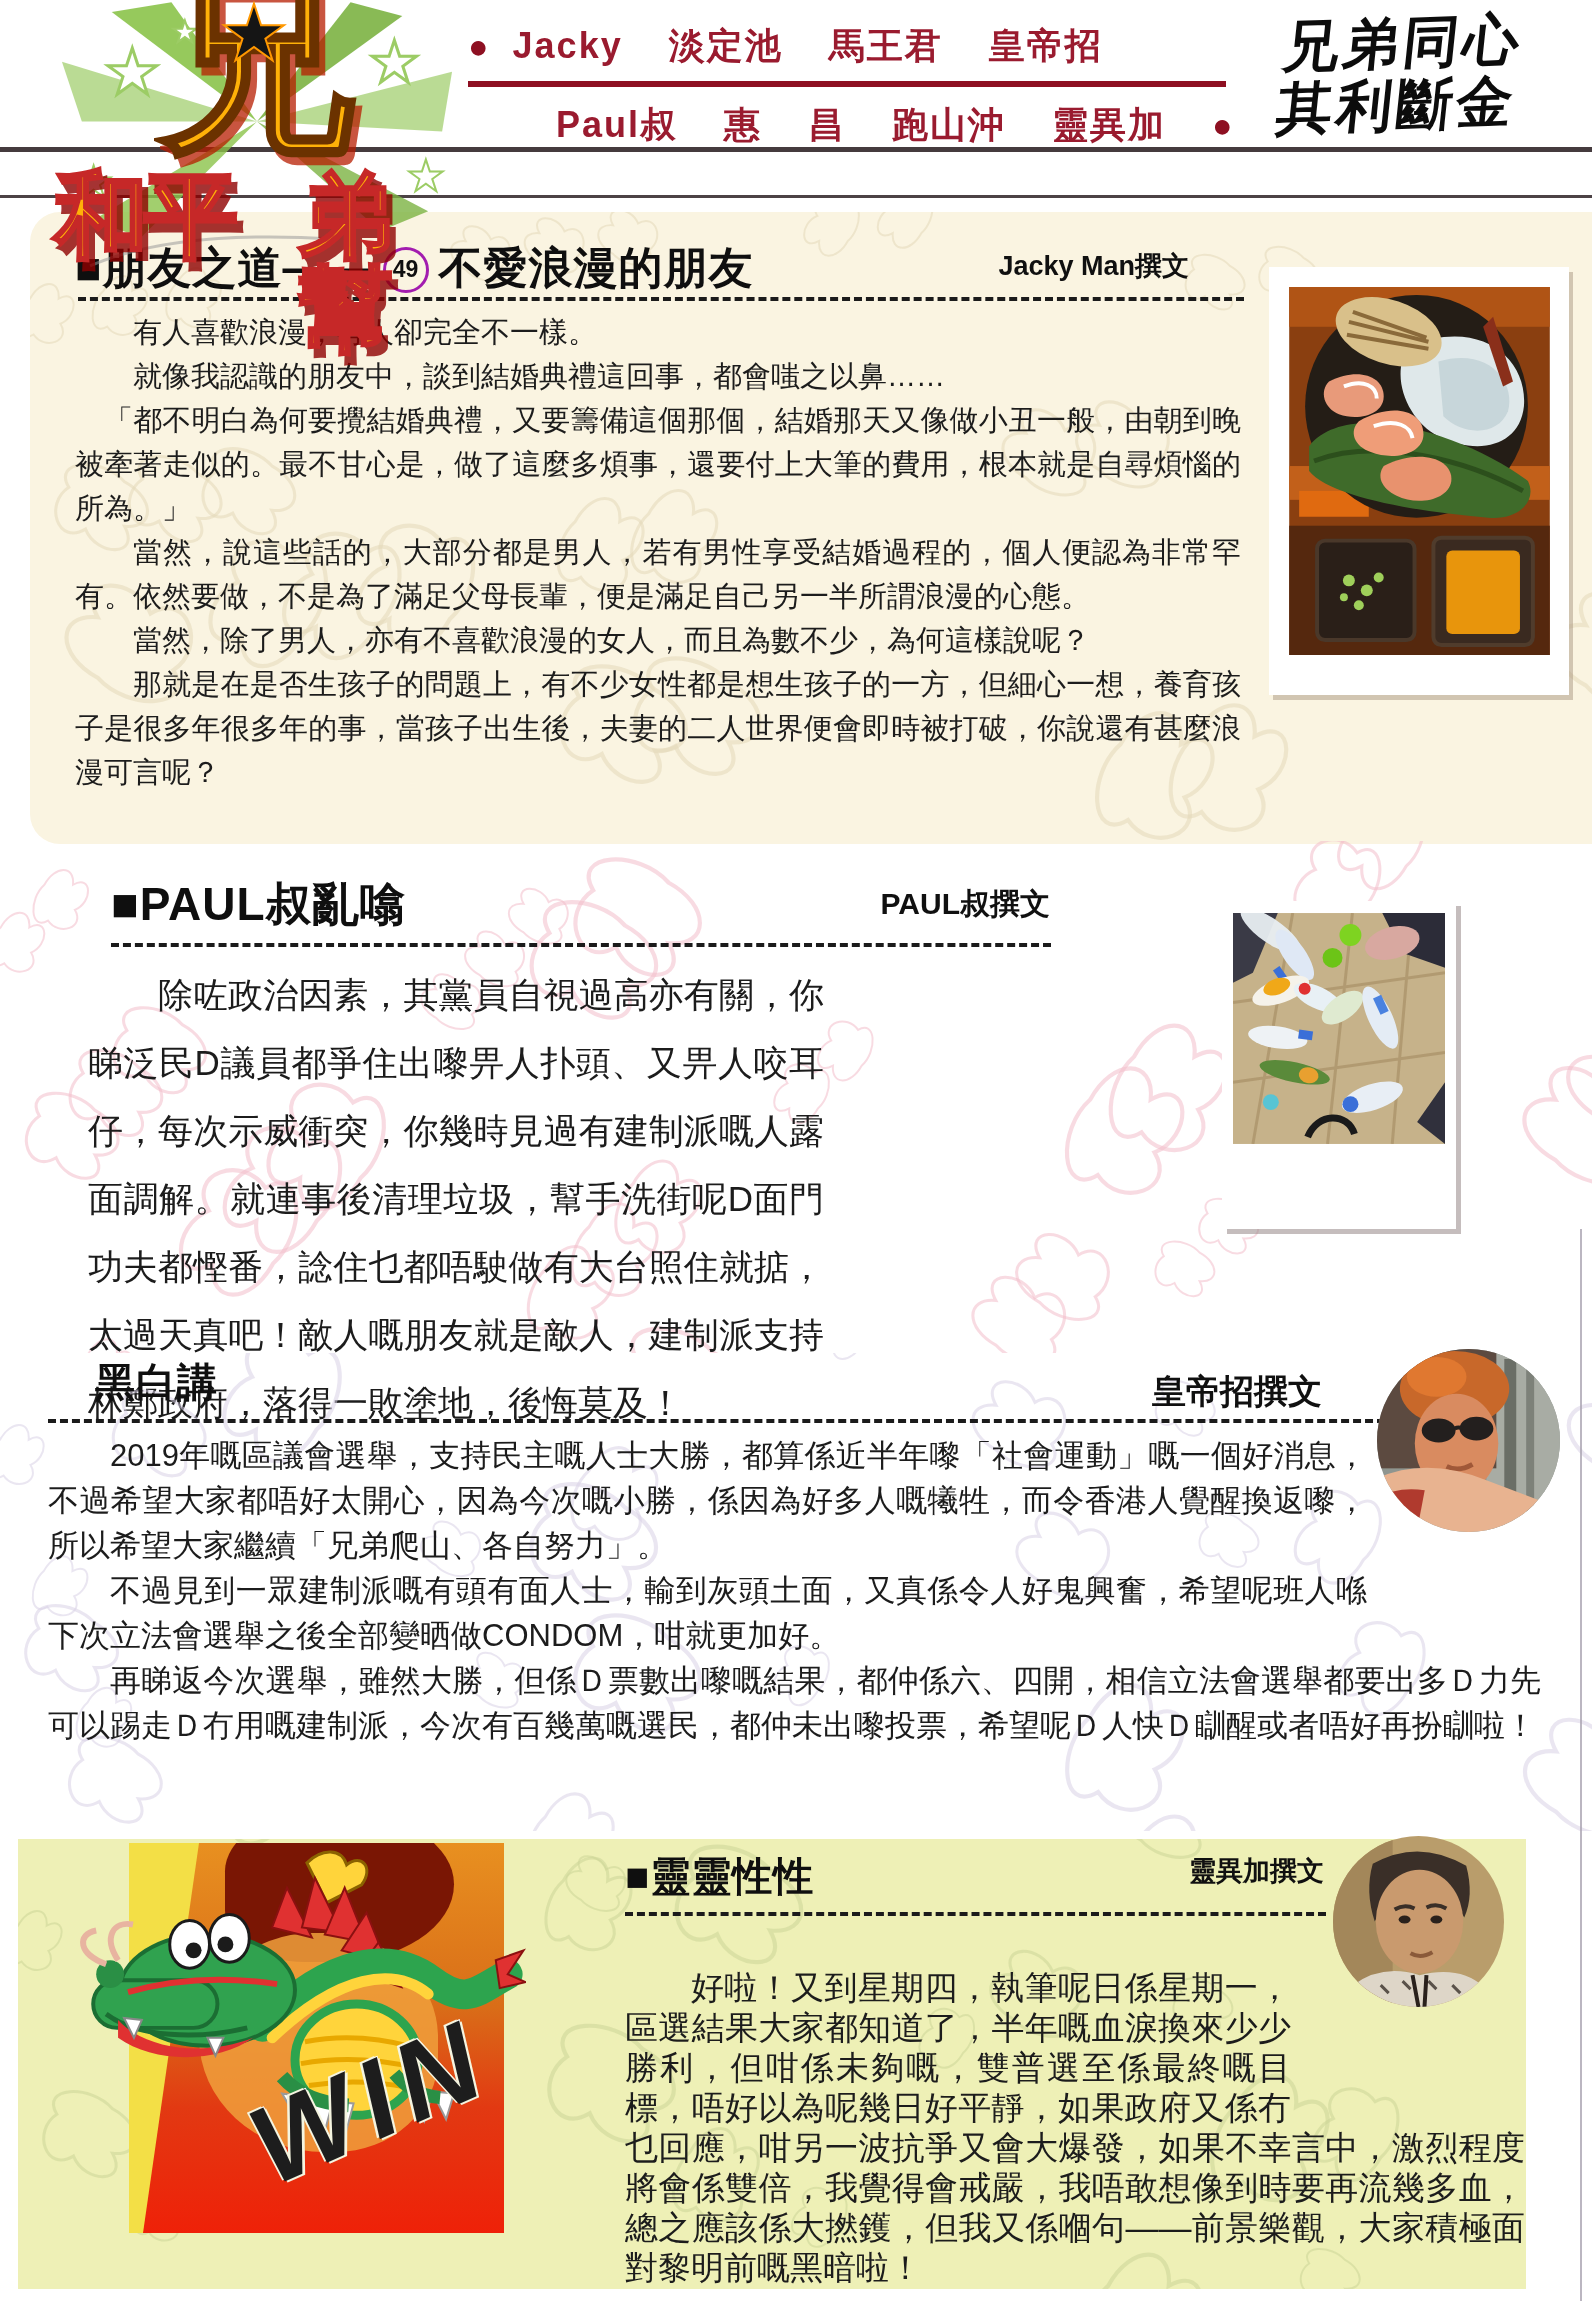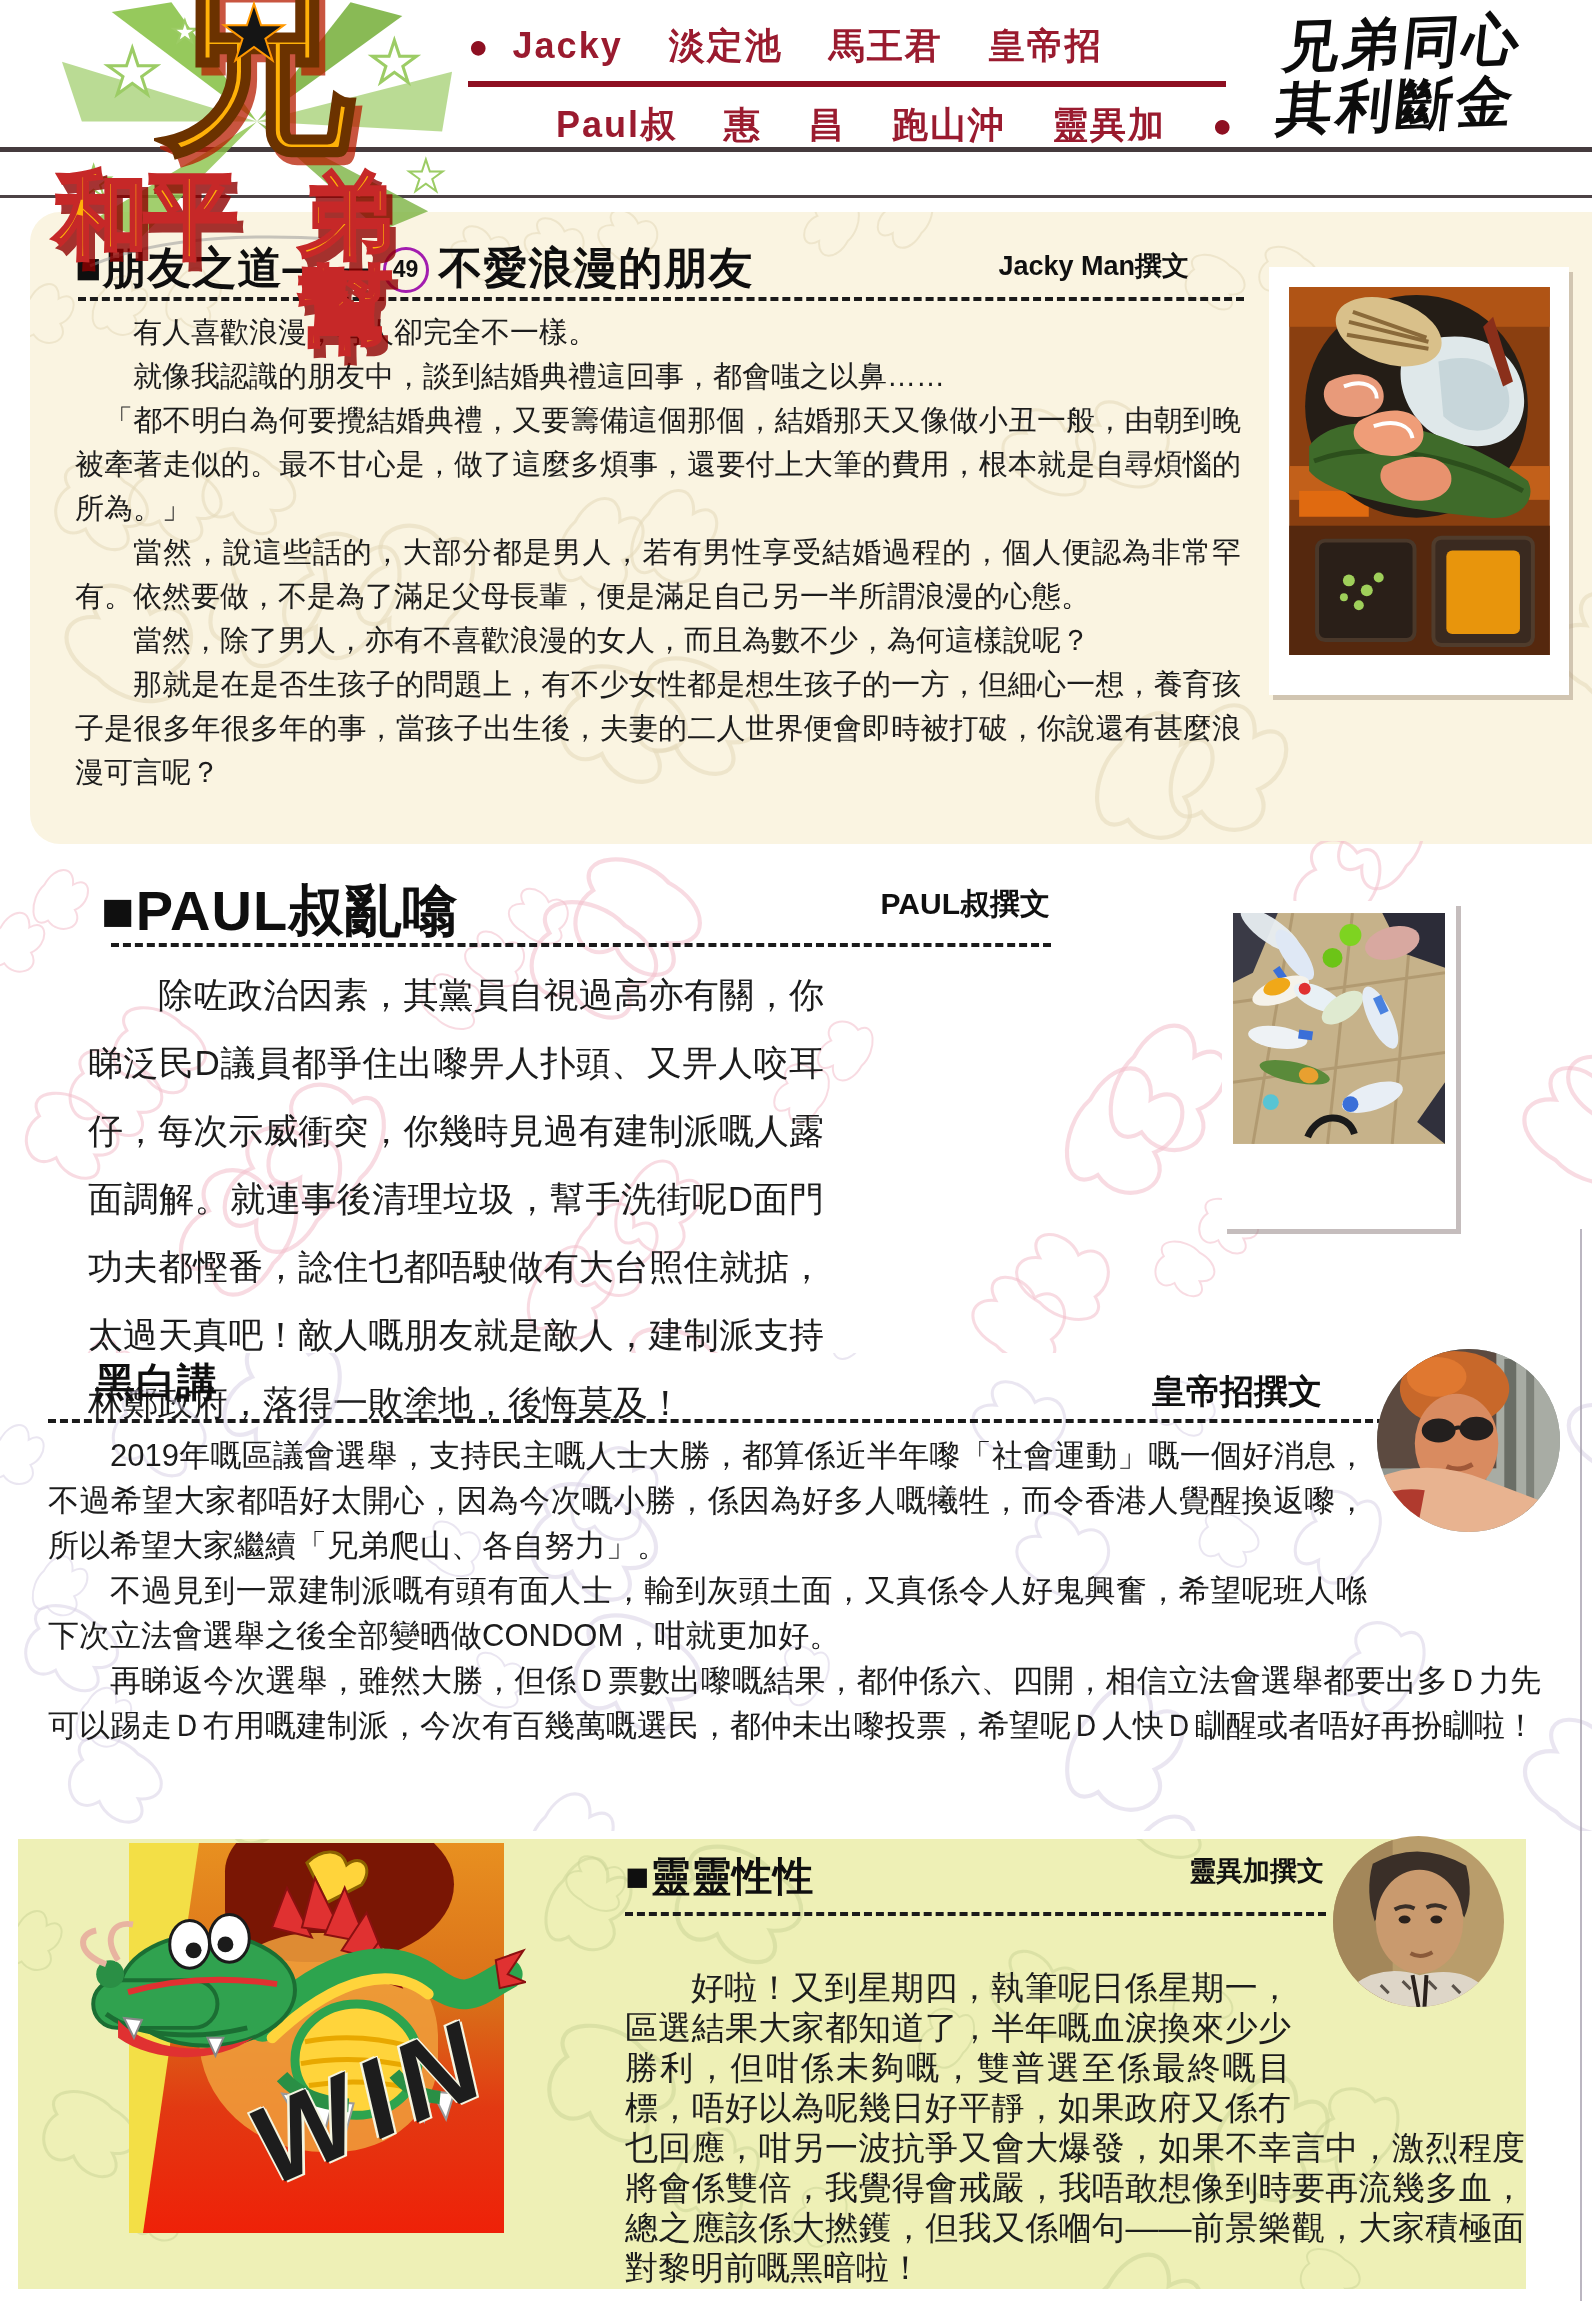--- a/index.html
+++ b/index.html
@@ -47,21 +47,21 @@
             border-radius:30px 0 0 30px;}
   .a1-title{left:75px;top:239px;font-size:44px;}
   .a1-byline{left:955px;top:248px;width:234px;text-align:right;font-size:27px;}
   .a1-dash{left:78px;top:297px;width:1166px;}
   .a1-text{left:75px;top:310px;width:1166px;font-size:29px;line-height:44px;}
   .a1-text p:nth-child(3){text-indent:1em;}
   .polaroid-food{left:1269px;top:267px;width:300px;height:428px;z-index:2;
                  box-shadow:4px 5px 0 rgba(160,140,120,.45);}
   .polaroid-food .ph{left:20px;top:20px;width:261px;height:368px;}
   
-  .a2-title{left:101px;top:874px;font-size:56px;}
+  .a2-title{left:111px;top:874px;font-size:46px;}
   .a2-byline{left:826px;top:884px;width:224px;text-align:right;font-size:30px;}
   .a2-dash{left:111px;top:943px;width:940px;}
   .a2-text{left:88px;top:961px;width:736px;font-size:35px;line-height:68px;}
   .polaroid-litter{left:1222px;top:901px;width:234px;height:328px;z-index:2;
                    box-shadow:5px 5px 0 rgba(150,135,135,.55);}
   .polaroid-litter .ph{left:11px;top:12px;width:212px;height:231px;}
   
   .a3-title{left:95px;top:1355px;font-size:40px;}
   .a3-byline{left:1033px;top:1369px;width:289px;text-align:right;font-size:34px;}
   .a3-dash{left:48px;top:1419px;width:1337px;}

